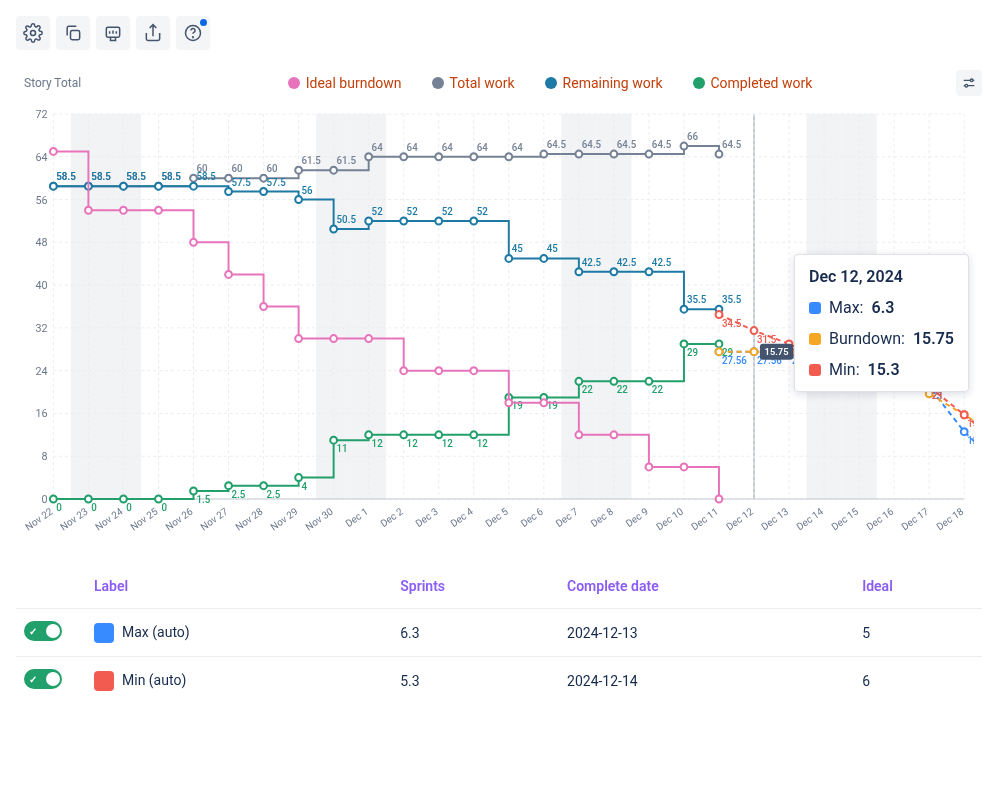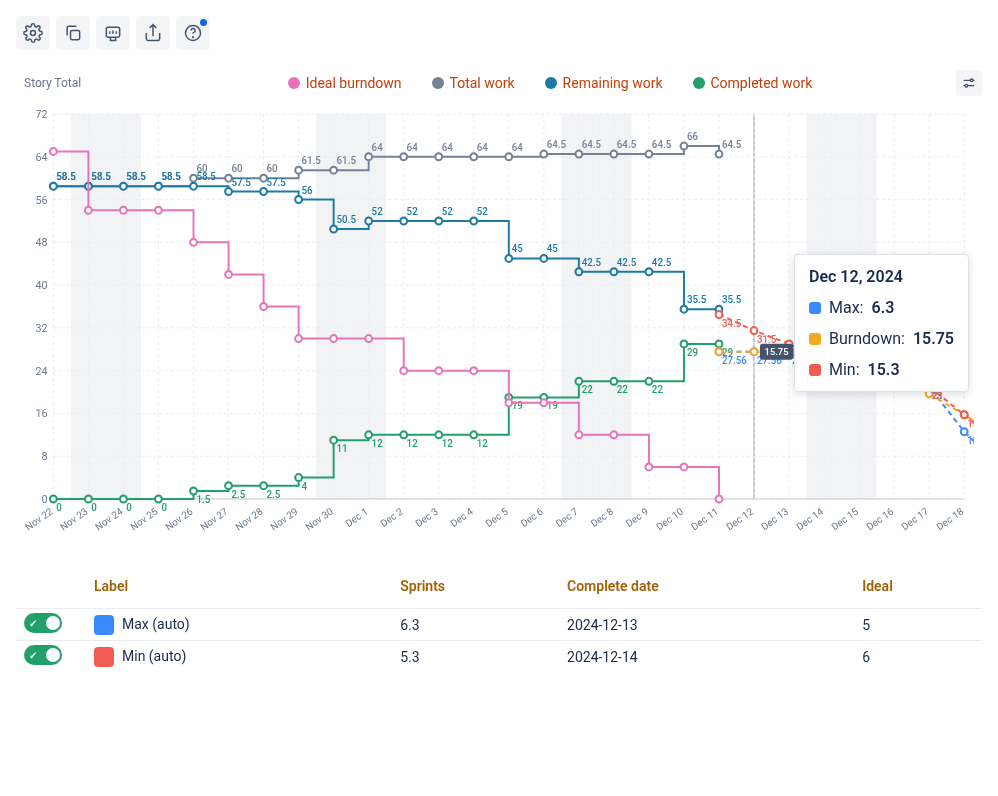--- a/index.html
+++ b/index.html
@@ -22,22 +22,22 @@
   .pt-label { font-size:10px; font-weight:500; }
   .series circle { r:3.5; fill:#fff; stroke-width:2; }
   .tooltip-box { position:absolute; background:#fff; border:1px solid #DFE1E6; border-radius:4px; box-shadow:0 2px 8px rgba(9,30,66,0.15); padding:12px 14px; font-size:16px; }
   .tooltip-box b { font-weight:600; }
   .tt-row { display:flex; align-items:center; gap:8px; margin-top:12px; }
   .tt-sw { width:12px; height:12px; border-radius:3px; display:inline-block; }
   .brk { background:#F4F5F7; border-radius:4px; padding:14px 16px; margin-top:14px; display:flex; align-items:center; gap:14px; cursor:pointer; }
   .brk .chev svg { width:14px; height:14px; stroke:#44546F; stroke-width:2; fill:none; }
   .brk-title { font-weight:600; color:#172B4D; font-size:15px; }
   table.tbl { width:100%; border-collapse:collapse; margin-top:24px; }
-  table.tbl th { text-align:left; font-weight:600; color:#a16207; font-size:14px; padding:10px 8px 14px; }
-  table.tbl td { padding:4px 8px; border-top:1px solid #EBECF0; font-size:14px; color:#172B4D; vertical-align:middle;}
+  table.tbl th { text-align:left; font-weight:600; color:#8b5cf6; font-size:14px; padding:10px 8px 14px; }
+  table.tbl td { padding:12px 8px; border-top:1px solid #EBECF0; font-size:14px; color:#172B4D; vertical-align:middle;}
   .toggle { width:38px; height:20px; background:#22A06B; border-radius:10px; position:relative; display:inline-flex; align-items:center; cursor:pointer; }
   .toggle::after { content:""; position:absolute; right:2px; width:14px; height:14px; background:#fff; border-radius:50%; }
   .toggle::before { content:"✓"; position:absolute; left:5px; color:#fff; font-size:10px; font-weight:700; }
   .sw { width:20px; height:20px; border-radius:4px; display:inline-block; vertical-align:middle; margin-right:8px; }
 </style>
 </head>
 <body>
 
 <div class="wrap">
   <div class="header">

